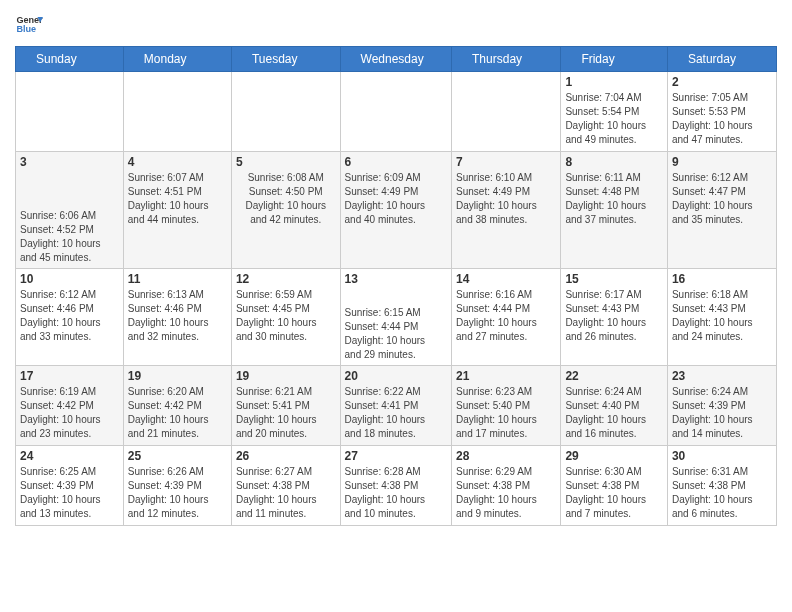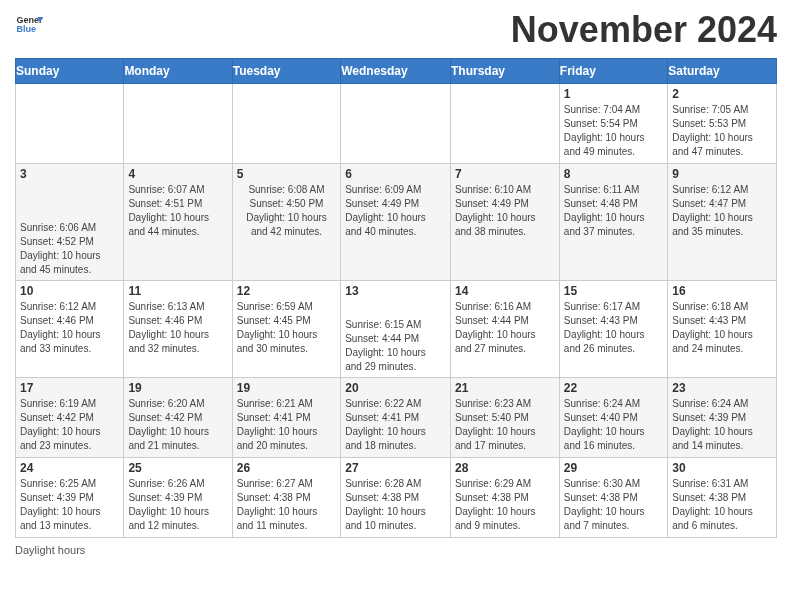--- a/index.html
+++ b/index.html
@@ -45,22 +45,22 @@
     }
     .calendar {
       width: 100%;
       border-collapse: collapse;
       border: 1px solid #ccc;
     }
     .calendar th {
       background: #3a7bc8;
       color: #fff;
       font-size: 12px;
-      font-weight: bold;
-      padding: 5px 0;
+      font-weight: normal;
+      padding: 5px 20px;
       text-align: left;
       border: 1px solid #2e6ab0;
     }
     .calendar td {
       width: 113px;
       vertical-align: top;
       padding: 3px 4px;
       border: 1px solid #ccc;
       font-size: 9.5px;
       color: #333;
@@ -97,21 +97,20 @@
 <div class="page">
   <div class="header">
     <div class="logo">
       <svg class="logo-icon" viewBox="0 0 40 40" xmlns="http://www.w3.org/2000/svg">
         <text x="2" y="18" font-size="13" font-weight="bold" fill="#333">General</text>
         <text x="2" y="32" font-size="13" font-weight="bold" fill="#3a7bc8">Blue</text>
         <polygon points="32,10 40,10 36,18" fill="#3a7bc8"></polygon>
       </svg>
     </div>
     <div class="title-block">
-      <div class="month-title">November 2024</div>
     </div>
   </div>
 
   <table class="calendar">
     <thead>
       <tr>
         <th>Sunday</th>
         <th>Monday</th>
         <th>Tuesday</th>
         <th>Wednesday</th>
@@ -255,21 +254,21 @@
           <td>
             <span class="day-num">19</span>
             <div class="day-info" style="white-space: pre-line;">Sunrise: 6:20 AM
 Sunset: 4:42 PM
 Daylight: 10 hours
 and 21 minutes.</div>
           </td>
           <td>
             <span class="day-num">19</span>
             <div class="day-info" style="white-space: pre-line;">Sunrise: 6:21 AM
-Sunset: 4:41 PM
+Sunset: 5:41 PM
 Daylight: 10 hours
 and 20 minutes.</div>
           </td>
           <td>
             <span class="day-num">20</span>
             <div class="day-info" style="white-space: pre-line;">Sunrise: 6:22 AM
 Sunset: 4:41 PM
 Daylight: 10 hours
 and 18 minutes.</div>
           </td>
@@ -342,16 +341,13 @@
             <span class="day-num">30</span>
             <div class="day-info" style="white-space: pre-line;">Sunrise: 6:31 AM
 Sunset: 4:38 PM
 Daylight: 10 hours
 and 6 minutes.</div>
           </td>
         </tr>
       </tbody>
   </table>
 
-  <div class="footer">
-    <span>Daylight hours</span>
-  </div>
 </div>
 
 </body></html>

